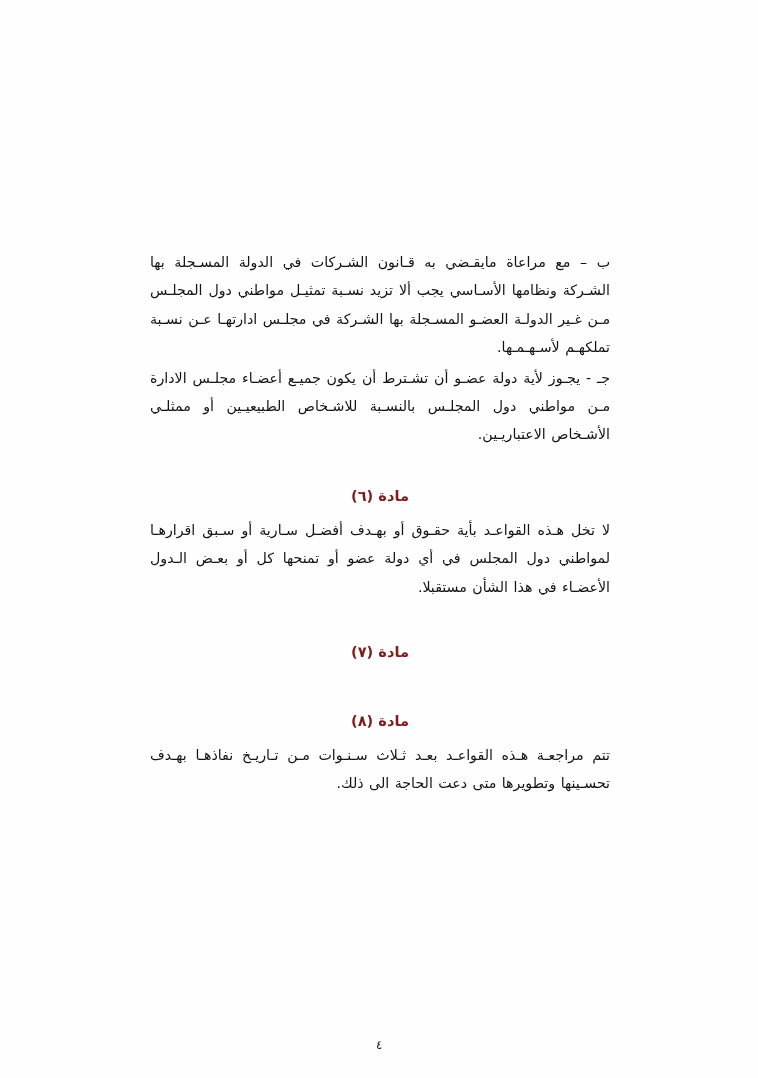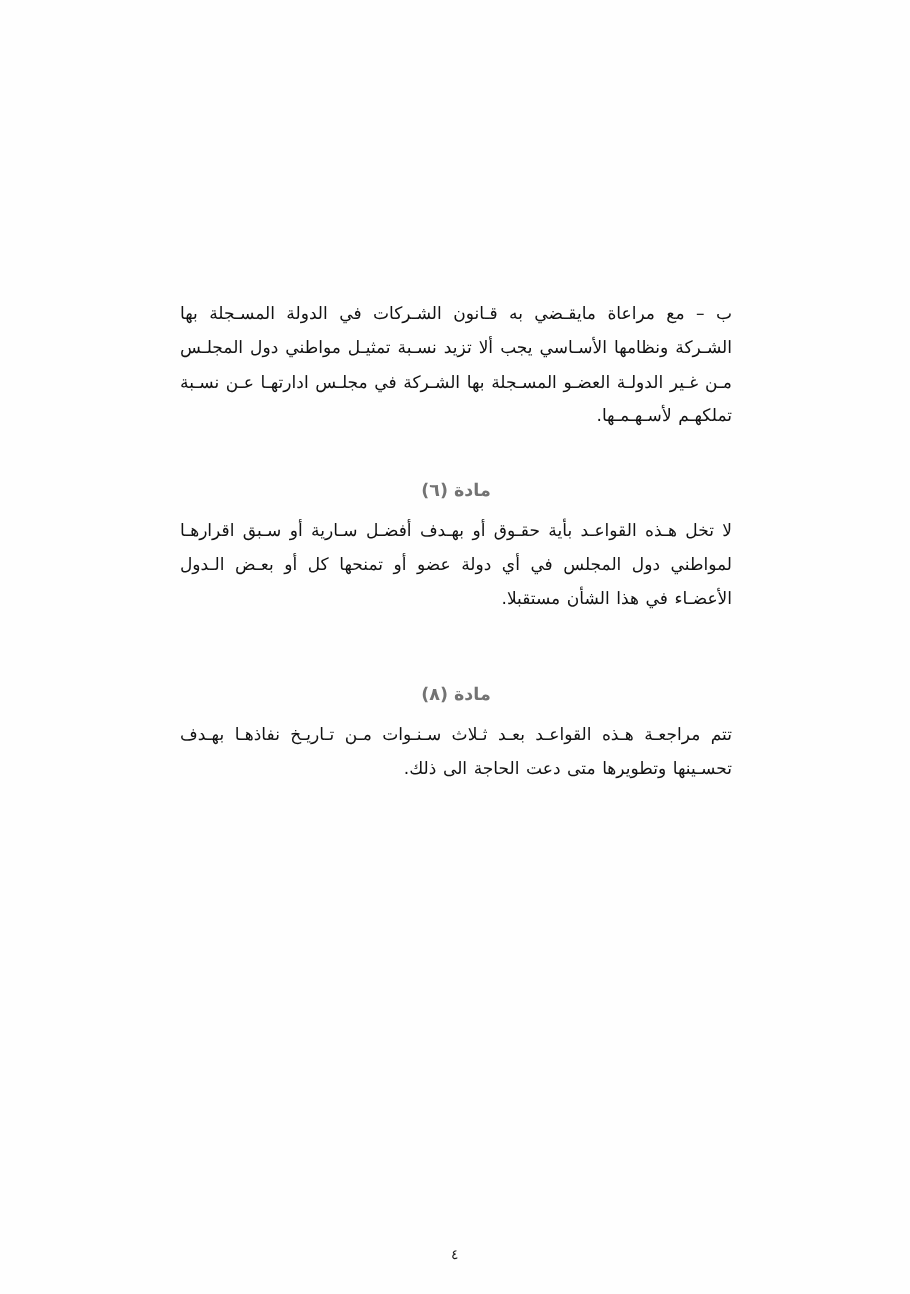--- a/index.html
+++ b/index.html
@@ -35,21 +35,21 @@
     margin: 0 0 2px 0;
     text-align: justify;
     text-justify: inter-word;
     word-spacing: 1px;
     color: #121212;
   }
   .article-heading {
     font-size: 14.6px;
     text-align: center;
     margin: 26px 0 12px 0;
-    color: #737373;
+    color: #7f1d1d;
     letter-spacing: 0.2px;
   }
   .article-heading.first {
     margin-top: 30px;
   }
   .spacer-sm { height: 6px; }
   .spacer-md { height: 14px; }
   .page-number {
     position: absolute;
     bottom: 26px;
@@ -63,29 +63,31 @@
 </style>
 </head>
 <body>
 
 <div class="page">
 
   <div class="content">
 
     <p class="para">ب – مع مراعاة مايقـضي به  قـانون الشـركات في الدولة المسـجلة بها الشـركة ونظامها الأسـاسي يجب ألا  تزيد نسـبة تمثيـل مواطني دول المجلـس مـن غـير الدولـة العضـو المسـجلة بها الشـركة في مجلـس ادارتهـا عـن نسـبة تملكهـم لأسـهـمـها.</p>
 
+    <p class="para">جـ - يجـوز لأية دولة عضـو أن تشـترط أن يكون جميـع أعضـاء مجلـس الادارة مـن مواطني دول المجلـس بالنسـبة للاشـخاص الطبيعيـين أو ممثلـي الأشـخاص الاعتباريـين.</p>
 
     <div class="spacer-sm"></div>
 
     <h2 class="article-heading first">مادة (٦)</h2>
 
     <p class="para">لا تخل هـذه القواعـد بأية حقـوق أو بهـدف أفضـل سـارية أو سـبق اقرارهـا لمواطني دول المجلس في أي دولة عضو أو تمنحها كل أو بعـض الـدول الأعضـاء في هذا الشأن مستقبلا.</p>
 
     <div class="spacer-md"></div>
 
+    <h2 class="article-heading">مادة (٧)</h2>
 
 
     <div class="spacer-md"></div>
 
     <h2 class="article-heading">مادة (٨)</h2>
 
     <p class="para">تتم مراجعـة هـذه القواعـد بعـد ثـلاث سـنـوات مـن تـاريـخ نفاذهـا بهـدف تحسـينها وتطويرها متى دعت الحاجة الى ذلك.</p>
 
   </div>
 

